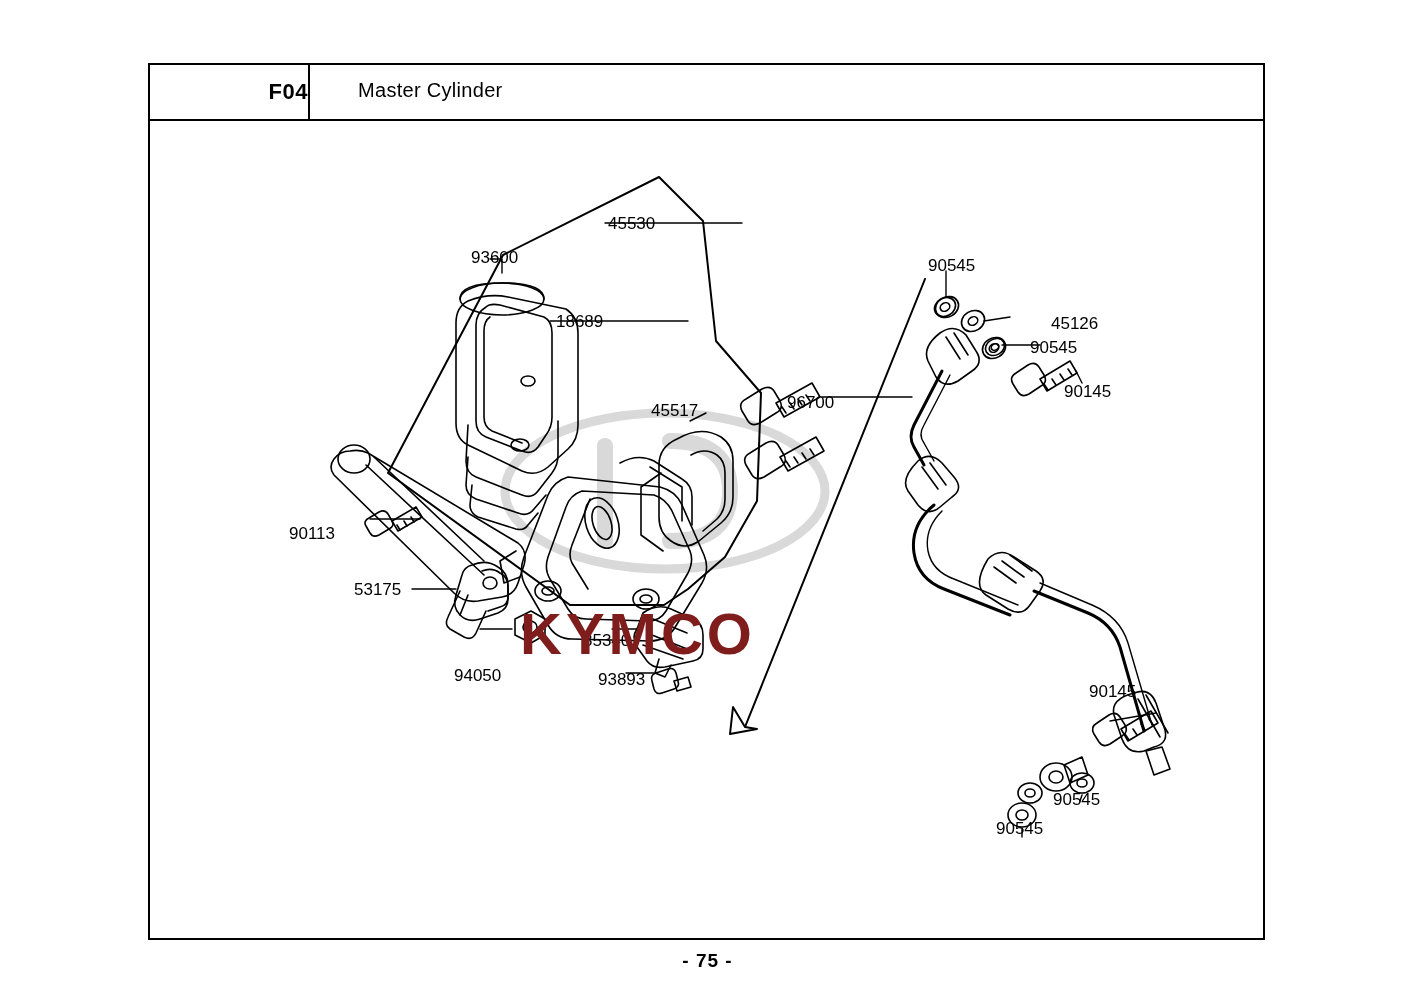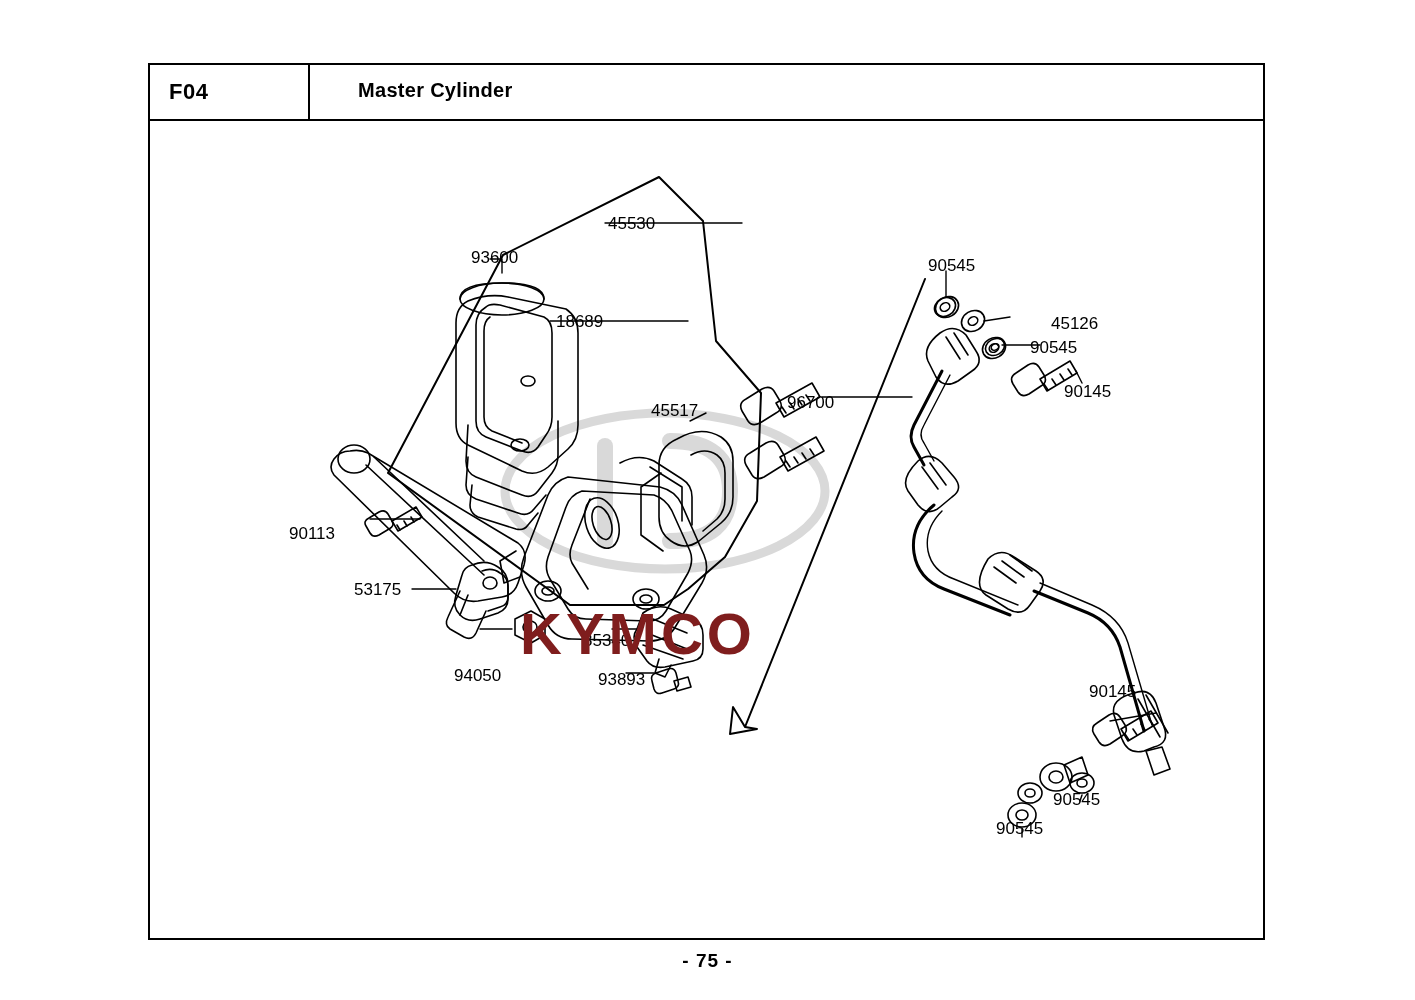--- a/index.html
+++ b/index.html
@@ -42,34 +42,33 @@
   .code-cell {
     position: absolute;
     left: 148px;
     top: 63px;
     width: 162px;
     height: 57px;
     border-right: 2px solid #000;
     box-sizing: border-box;
     display: flex;
     align-items: center;
-    justify-content: flex-start;
-    padding-left: 21px;
+    justify-content: flex-end;
   }
   .code-text {
     font-size: 22px;
     font-weight: bold;
     letter-spacing: 0.5px;
   }
   .title-text {
     position: absolute;
     left: 358px;
     top: 79px;
     font-size: 20px;
-    font-weight: bold;
+    font-weight: normal;
     letter-spacing: 0.3px;
   }
   .page-number {
     position: absolute;
     left: 0;
     top: 950px;
     width: 1415px;
     text-align: center;
     font-size: 19px;
     font-weight: bold;

